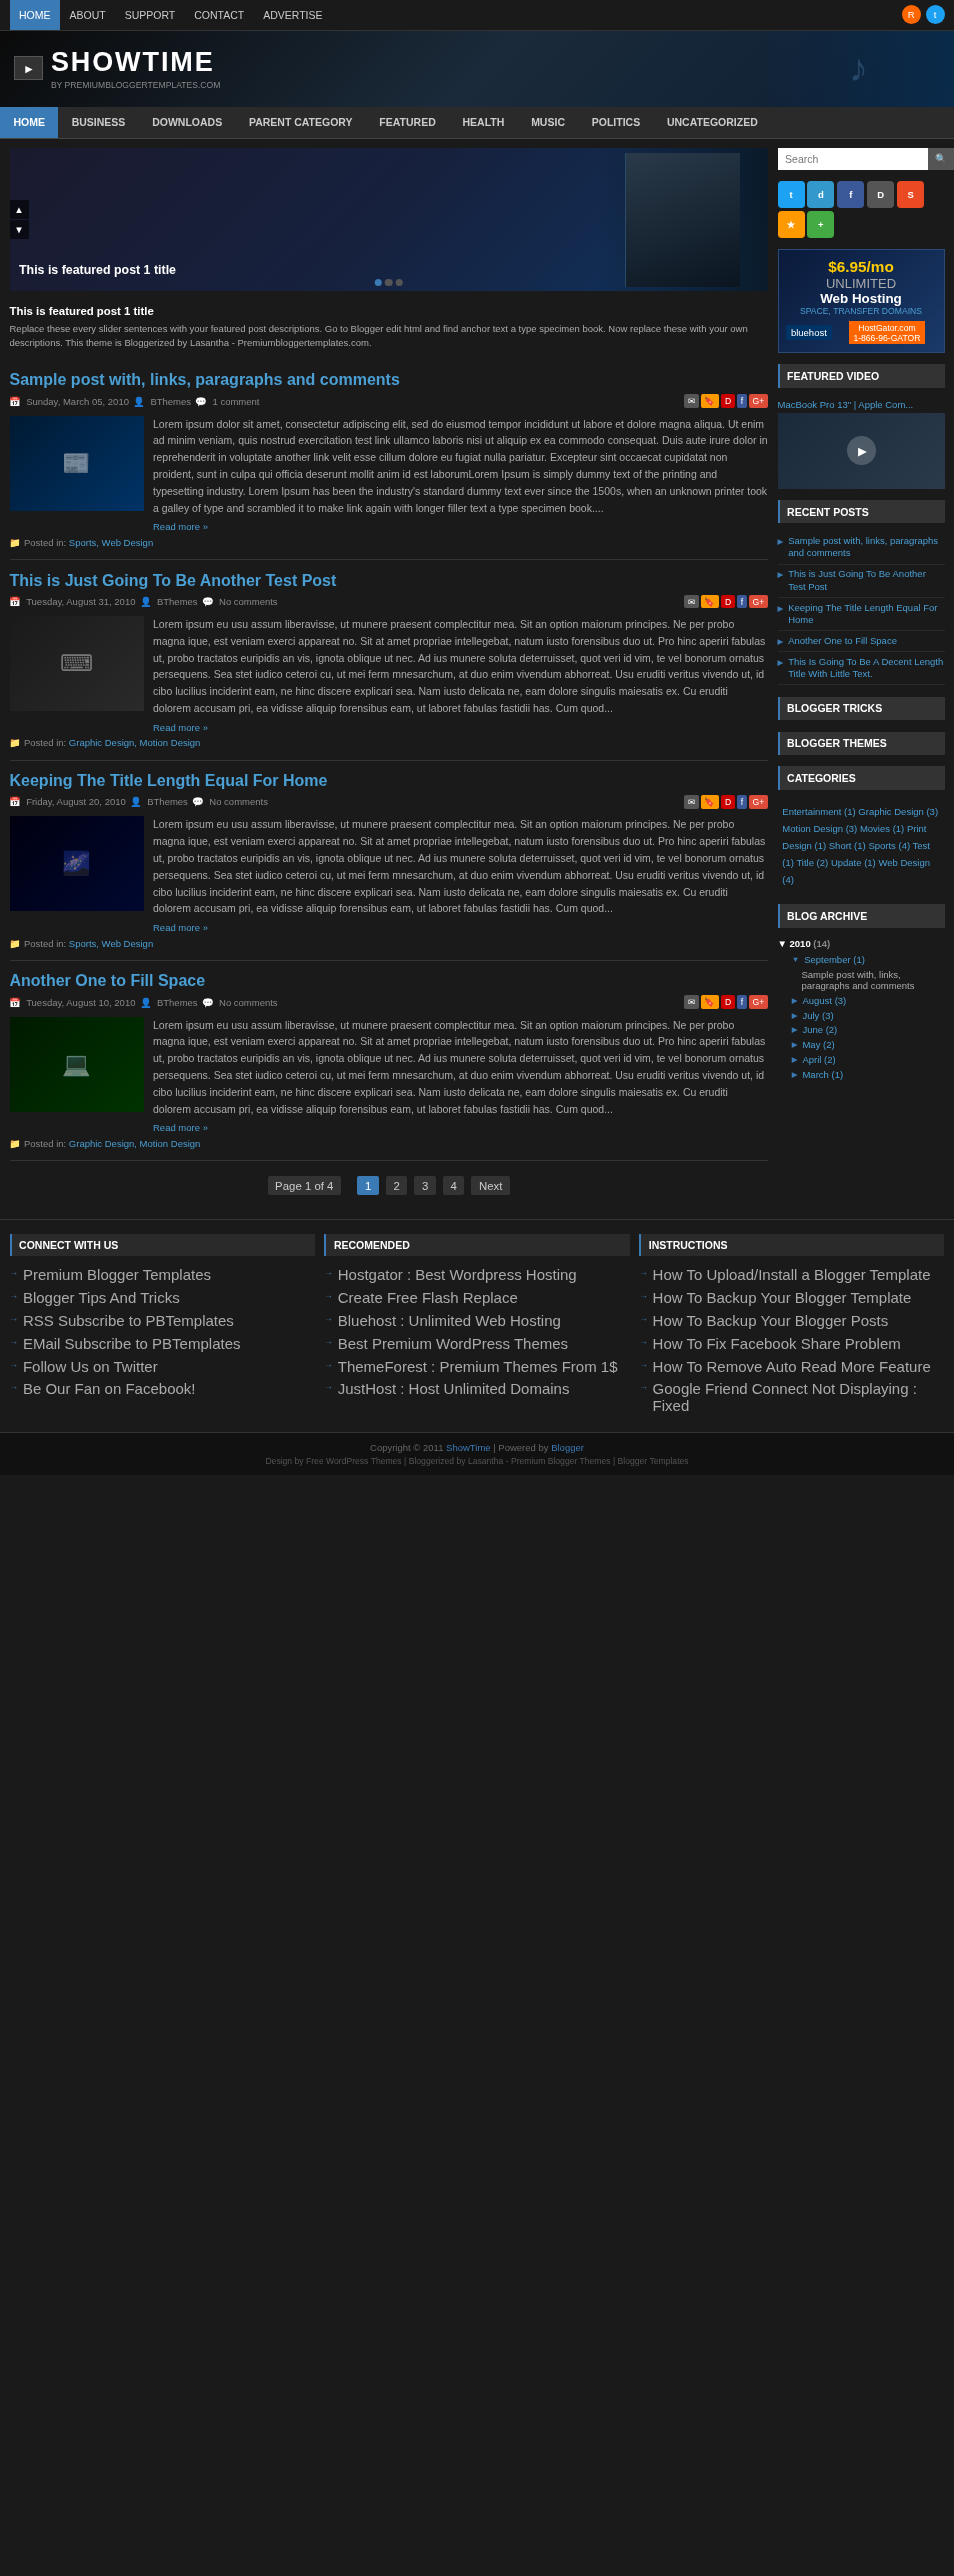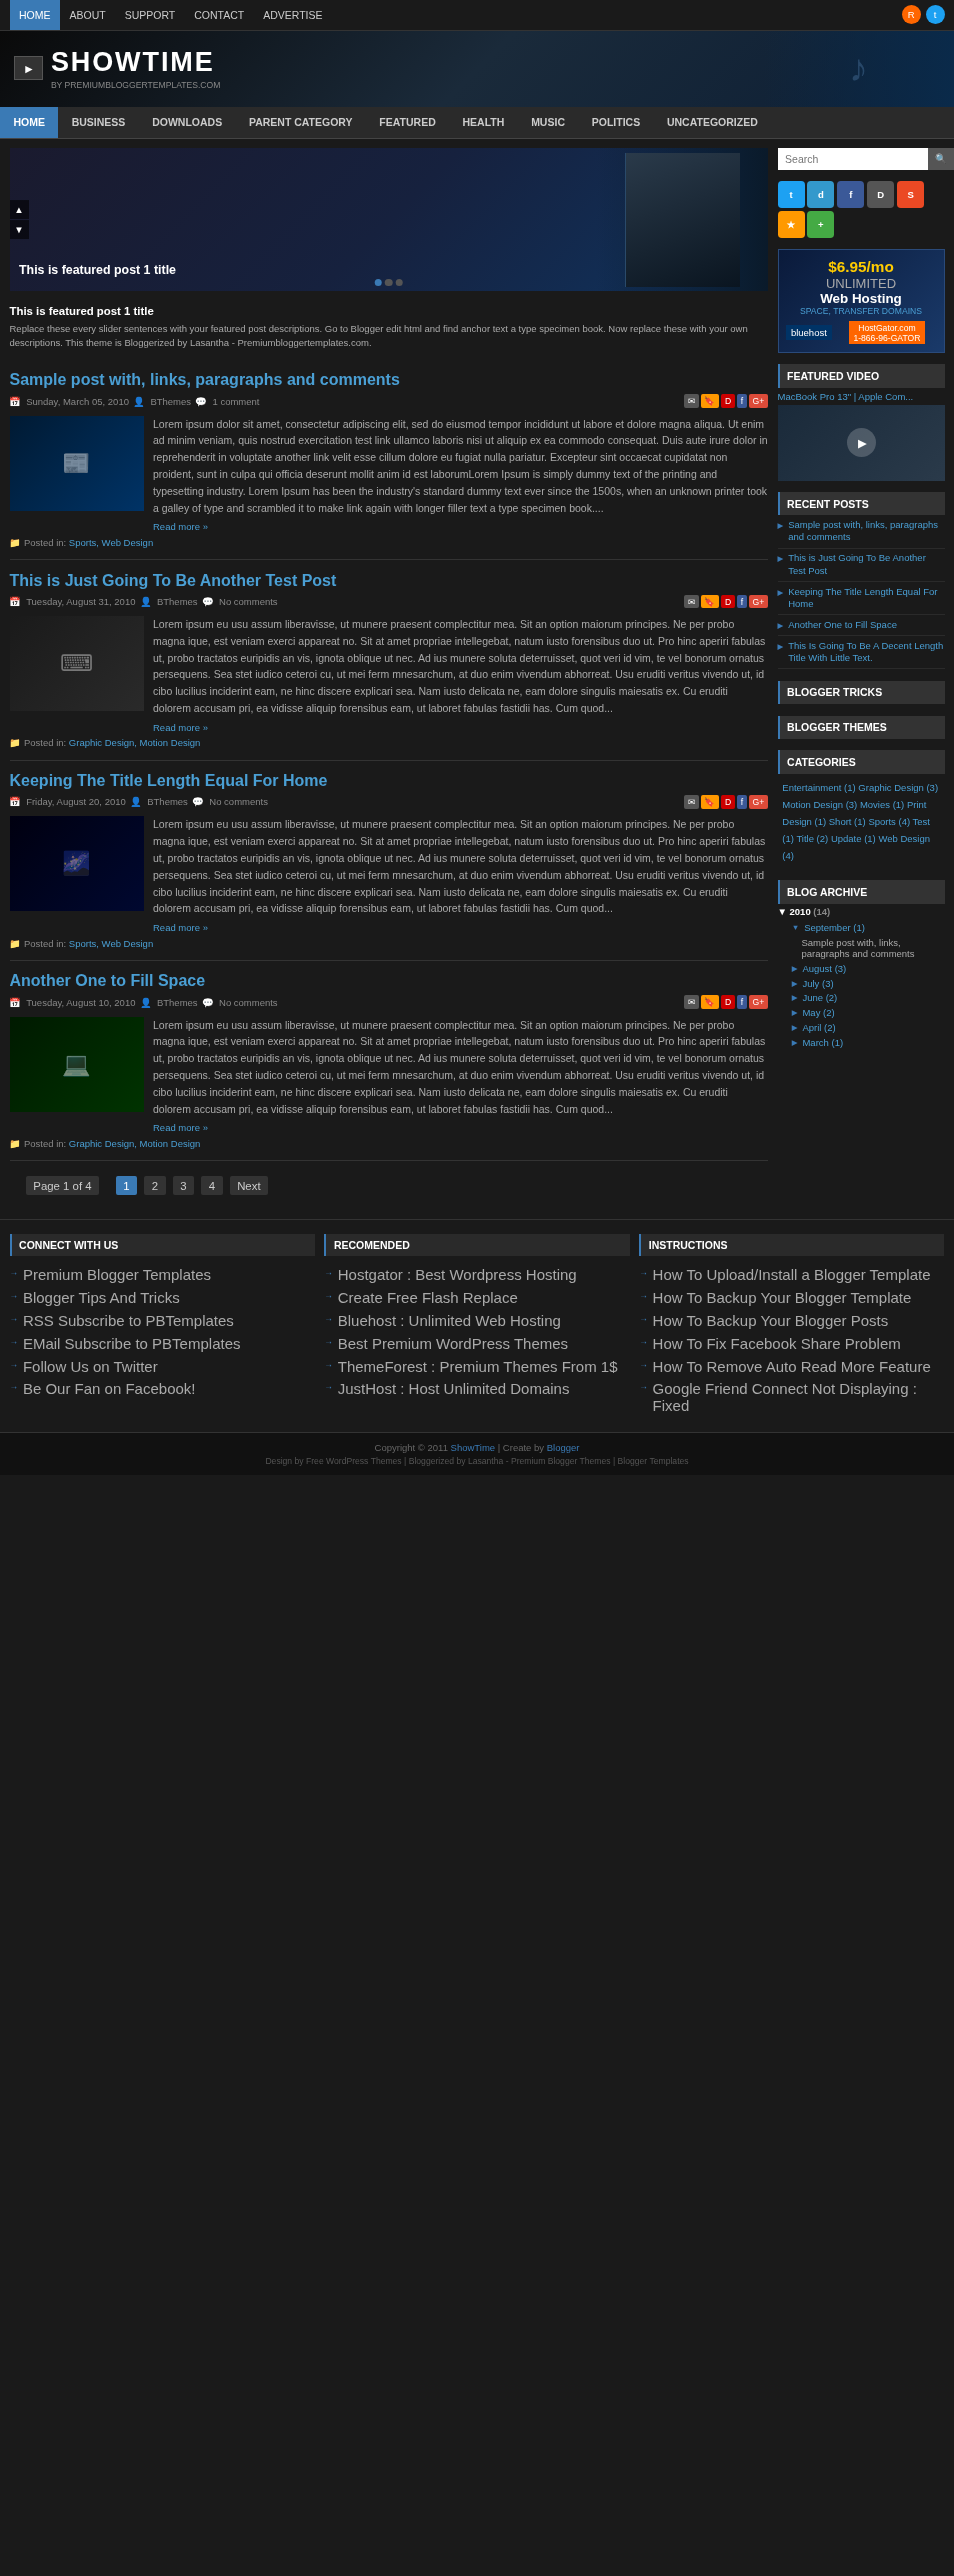--- a/index.html
+++ b/index.html
@@ -65,21 +65,21 @@
     .post-thumb.news { background: linear-gradient(135deg, #001a33, #003366); }
     .post-thumb.keyboard { background: linear-gradient(135deg, #1a1a1a, #2a2a2a); }
     .post-thumb.space { background: linear-gradient(135deg, #000010, #000830); }
     .post-thumb.matrix { background: linear-gradient(135deg, #001a00, #003300); }
     .post-text { flex: 1; font-size: 10.5px; color: #aaa; line-height: 1.6; }
     .read-more { color: #4a9fd4; font-size: 9.5px; text-decoration: none; display: block; margin-top: 4.8px; }
     .posted-in { font-size: 9.5px; color: #888; margin-top: 4.8px; }
     .posted-in a { color: #4a9fd4; text-decoration: none; }
 
     
-    #pagination { text-align: left; padding: 14.3px; color: #ccc; font-size: 11.4px; }
+    #pagination { text-align: center; padding: 14.3px; color: #ccc; font-size: 11.4px; }
     #pagination a, #pagination span { display: inline-block; padding: 3.8px 7.6px; margin: 0 1.9px; background: #333; color: #ccc; text-decoration: none; border-radius: 1.9px; }
     #pagination span.current { background: #3a7ab5; color: #fff; }
 
     
     .sidebar-widget { margin-bottom: 11.4px; }
     .sidebar-search { display: flex; background: #ffffff; }
     .sidebar-search input { flex: 1; padding: 4.8px 7.6px; border: none; font-size: 10.5px; color: #333; outline: none; }
     .sidebar-search button { background: #555; border: none; color: #fff; padding: 4.8px 7.6px; cursor: pointer; font-size: 9.5px; }
 
     .social-bar { display: flex; gap: 2.9px; margin: 4.8px 0; flex-wrap: wrap; }
@@ -94,21 +94,21 @@
 
     .ad-banner { background: linear-gradient(135deg, #0a1a3a, #1a3a6a); padding: 7.6px; text-align: center; border: 1px solid #2a4a7a; margin: 4.8px 0; }
     .ad-banner .price { font-size: 15.3px; color: #ffcc00; font-weight: bold; }
     .ad-banner .subtitle { font-size: 13px; color: #aaa; }
     .ad-banner .ad-title { font-size: 13.4px; color: #fff; font-weight: bold; }
     .ad-banner .features { font-size: 8.6px; color: #4a9fd4; }
     .ad-banner .provider { display: flex; gap: 17px; margin-top: 4.8px; align-items: center; }
     .bluehost { background: #003366; padding: 1.9px 4.8px; font-size: 9.5px; color: #fff; }
     .hostgator { background: #ff6600; padding: 1.9px 4.8px; font-size: 8.6px; color: #fff; }
 
-    .widget-title { background: #333; color: #fff; font-size: 10.5px; font-weight: bold; padding: 5.7px 7.6px; text-transform: uppercase; margin-bottom: 0; border-left: 2.9px solid #3a7ab5; }
+    .widget-title { background: #333; color: #fff; font-size: 10.5px; font-weight: bold; padding: 5.7px 7.6px; text-transform: uppercase; margin-bottom: 8px; border-left: 2.9px solid #3a7ab5; }
     .featured-video-thumb { background: linear-gradient(135deg, #1a2a3a, #2a3a4a); height: 76px; display: flex; align-items: center; justify-content: center; cursor: pointer; position: relative; }
     .play-btn { width: 29px; height: 29px; background: rgba(255,255,255,0.2); border-radius: 50%; display: flex; align-items: center; justify-content: center; }
     .play-btn::after { content: '▶'; color: #fff; font-size: 11.4px; margin-left: 2.9px; }
     .featured-video-title { font-size: 9.5px; color: #4a9fd4; padding: 2.9px 0; }
 
     .recent-posts-list { list-style: none; }
     .recent-posts-list li { padding: 3.8px 0; border-bottom: 1px solid #2a2a2a; display: flex; gap: 4.8px; align-items: flex-start; }
     .recent-posts-list li::before { content: '▶'; color: #3a7ab5; font-size: 7.6px; margin-top: 1.9px; flex-shrink: 0; }
     .recent-posts-list li a { color: #4a9fd4; text-decoration: none; font-size: 9.5px; line-height: 1.3; }
 
@@ -519,18 +519,18 @@
         </li>
     </ul>
   </div>
 
 </div>
 
 <div id="footer">
   <div>
     <span>Copyright © 2011</span>
     <a href="#">ShowTime</a>
-    | <span>Create by</span>
+    | <span>Powered by</span>
     <a href="#">Blogger</a>
   </div>
   <div class="footer-design">Design by Free WordPress Themes | Bloggerized by Lasantha - Premium Blogger Themes | Blogger Templates</div>
 </div>
 
 
 </body></html>

